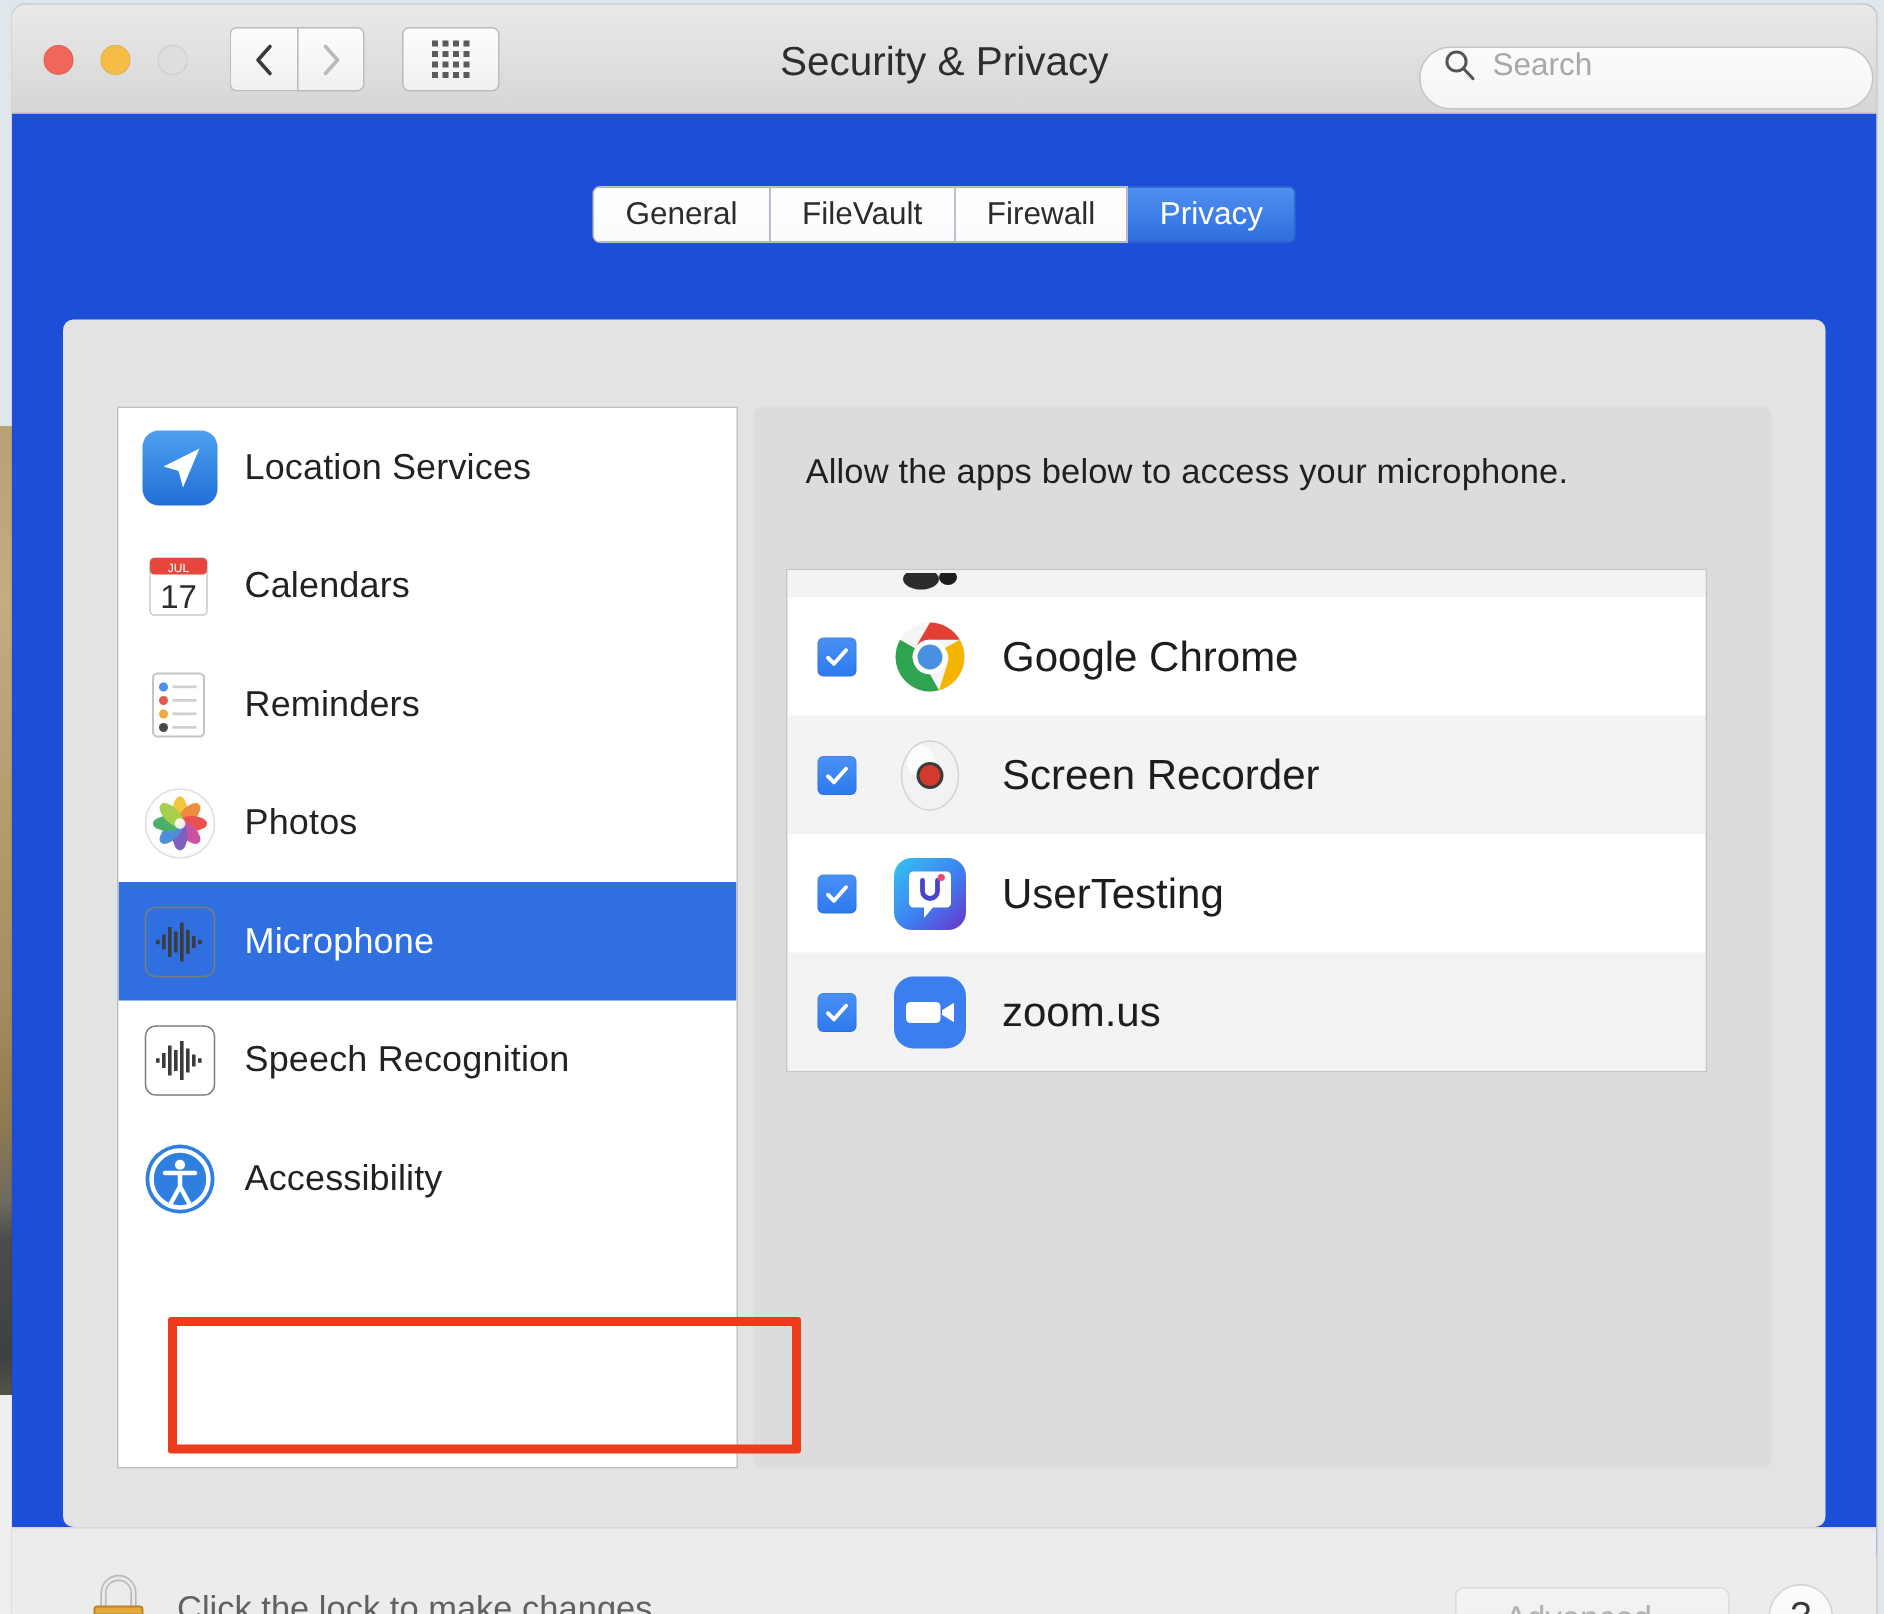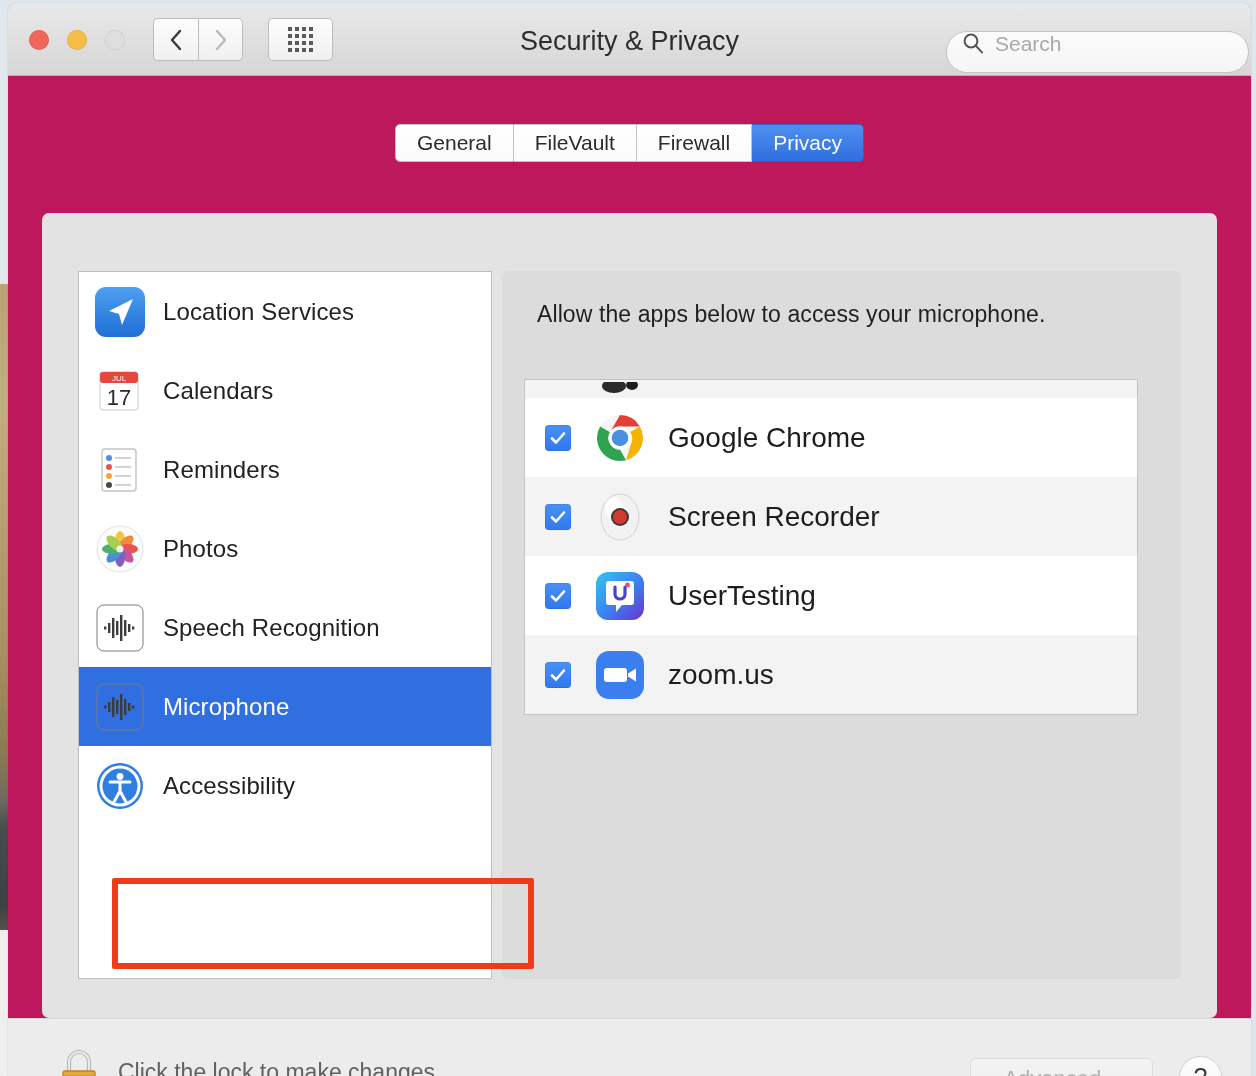--- a/index.html
+++ b/index.html
@@ -113,21 +113,21 @@
   #search-placeholder {
     margin-left: 11px;
     font-size: 21px;
     color: #a8a8a8;
   }
 
   
   #win-body {
     position: relative;
     height: 961px;
-    background: #be185d;
+    background: #1d4ed8;
   }
 
   
   #tabbar {
     position: absolute;
     left: 0; right: 0; top: 48px;
     display: flex;
     justify-content: center;
   }
   .tab {
@@ -435,56 +435,56 @@
                 <ellipse rx="5" ry="10" cy="-8" fill="#4db06a" transform="rotate(270)"></ellipse>
                 <ellipse rx="5" ry="10" cy="-8" fill="#a7cf4f" transform="rotate(315)"></ellipse>
                 <circle r="3.6" fill="#ffffff" opacity=".85"></circle>
               </g>
             </svg>
           </span>
           <span class="side-label">Photos</span>
         </div>
 
 
+        <div class="side-item selected">
+          <span class="side-icon">
+            <svg viewBox="0 0 52 52" width="52" height="52">
+              <rect x="3" y="3" width="46" height="46" rx="7" fill="url(#gsq)" stroke="#7d7d7d" stroke-width="1"></rect>
+              <g fill="#3c3c3c">
+                <rect x="10" y="24.5" width="2.4" height="3"></rect>
+                <rect x="14" y="21" width="2.4" height="10"></rect>
+                <rect x="18" y="16" width="2.4" height="20"></rect>
+                <rect x="22" y="19" width="2.4" height="14"></rect>
+                <rect x="26" y="13" width="2.4" height="26"></rect>
+                <rect x="30" y="18" width="2.4" height="16"></rect>
+                <rect x="34" y="22" width="2.4" height="8"></rect>
+                <rect x="38" y="24.5" width="2.4" height="3"></rect>
+              </g>
+            </svg>
+          </span>
+          <span class="side-label">Microphone</span>
+        </div>
+
         <div class="side-item">
           <span class="side-icon">
             <svg viewBox="0 0 52 52" width="52" height="52">
               <rect x="3" y="3" width="46" height="46" rx="7" fill="url(#gsq)" stroke="#7d7d7d" stroke-width="1"></rect>
               <g fill="#3c3c3c">
                 <rect x="10" y="24.5" width="2.4" height="3"></rect>
                 <rect x="14" y="21" width="2.4" height="10"></rect>
                 <rect x="18" y="16" width="2.4" height="20"></rect>
                 <rect x="22" y="19" width="2.4" height="14"></rect>
                 <rect x="26" y="13" width="2.4" height="26"></rect>
                 <rect x="30" y="18" width="2.4" height="16"></rect>
                 <rect x="34" y="22" width="2.4" height="8"></rect>
                 <rect x="38" y="24.5" width="2.4" height="3"></rect>
               </g>
             </svg>
           </span>
           <span class="side-label">Speech Recognition</span>
-        </div>
-
-        <div class="side-item selected">
-          <span class="side-icon">
-            <svg viewBox="0 0 52 52" width="52" height="52">
-              <rect x="3" y="3" width="46" height="46" rx="7" fill="url(#gsq)" stroke="#7d7d7d" stroke-width="1"></rect>
-              <g fill="#3c3c3c">
-                <rect x="10" y="24.5" width="2.4" height="3"></rect>
-                <rect x="14" y="21" width="2.4" height="10"></rect>
-                <rect x="18" y="16" width="2.4" height="20"></rect>
-                <rect x="22" y="19" width="2.4" height="14"></rect>
-                <rect x="26" y="13" width="2.4" height="26"></rect>
-                <rect x="30" y="18" width="2.4" height="16"></rect>
-                <rect x="34" y="22" width="2.4" height="8"></rect>
-                <rect x="38" y="24.5" width="2.4" height="3"></rect>
-              </g>
-            </svg>
-          </span>
-          <span class="side-label">Microphone</span>
         </div>
 
         <div class="side-item">
           <span class="side-icon">
             <svg viewBox="0 0 52 52" width="52" height="52">
               <circle cx="26" cy="26" r="23" fill="#2f7fe0"></circle>
               <circle cx="26" cy="26" r="19" fill="none" stroke="#ffffff" stroke-width="3"></circle>
               <circle cx="26" cy="16.5" r="3.4" fill="#ffffff"></circle>
               <path d="M16 22 h20 M26 22 v9 M26 31 l-6 11 M26 31 l6 11" stroke="#ffffff" stroke-width="3" stroke-linecap="round" fill="none"></path>
             </svg>

